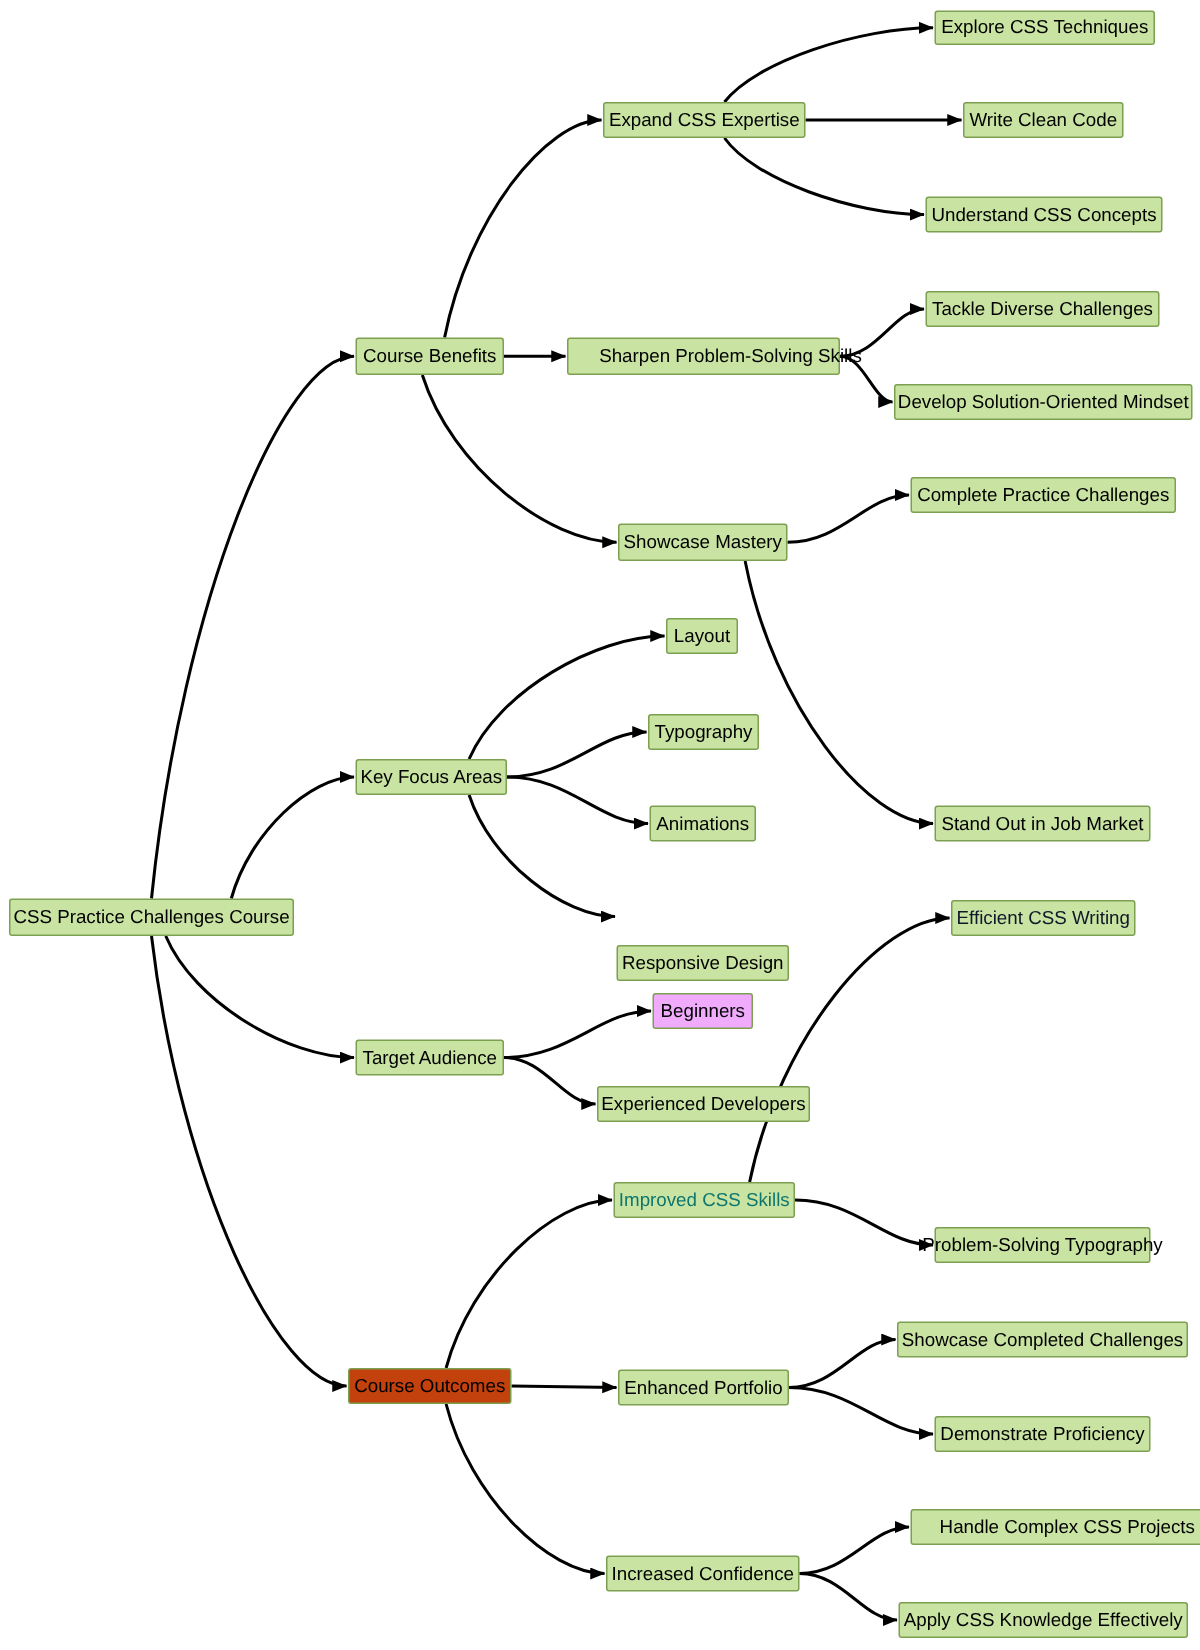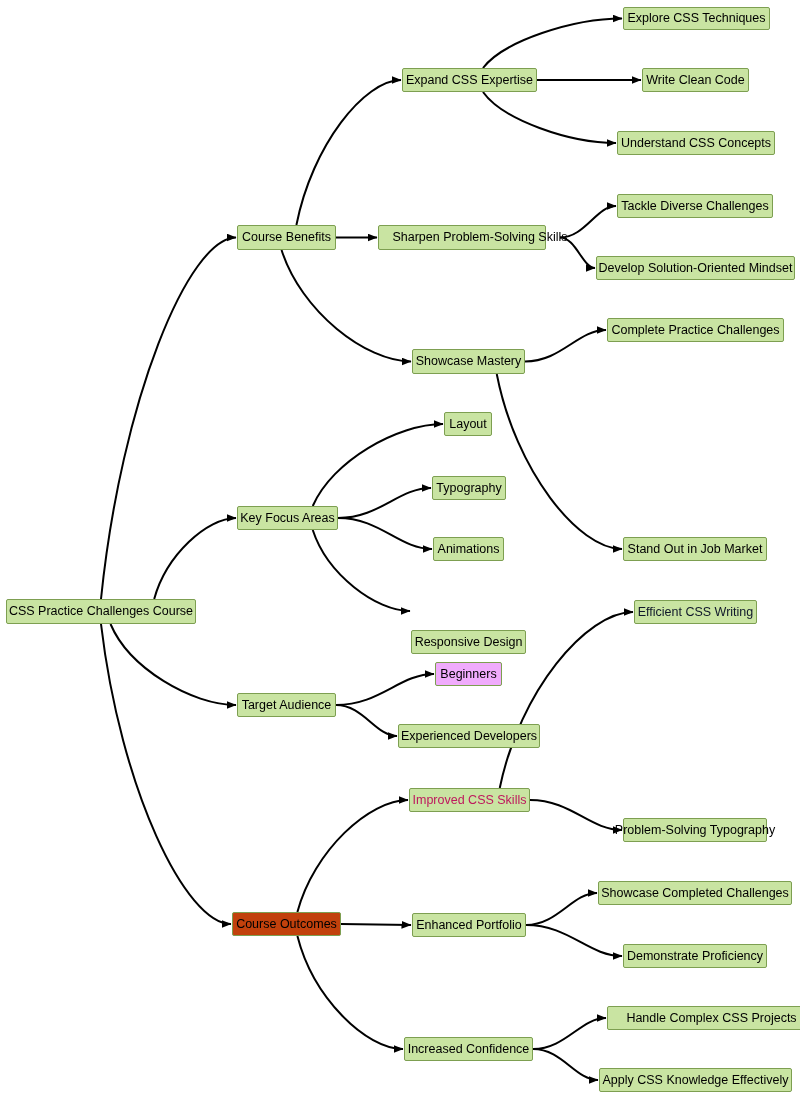--- a/index.html
+++ b/index.html
@@ -69,36 +69,36 @@
       <path d="M533,1049 C565.9,1049 580.5,1018 606,1018" fill="none" stroke="#000000" stroke-width="2" marker-end="url(#arrow)"></path>
       <path d="M533,1049 C562.3,1049 575.3,1080 598,1080" fill="none" stroke="#000000" stroke-width="2" marker-end="url(#arrow)"></path>
     </svg>
   <div class="node-layer">
       <div class="node" style="left: 6px; top: 599px; width: 190px; height: 25px; background: rgb(201, 228, 162); border-color: rgb(125, 159, 81); color: rgb(0, 0, 0);">CSS Practice Challenges Course</div>
       <div class="node" style="left: 237px; top: 225px; width: 99px; height: 25px; background: rgb(201, 228, 162); border-color: rgb(125, 159, 81); color: rgb(0, 0, 0);">Course Benefits</div>
       <div class="node" style="left: 402px; top: 68px; width: 135px; height: 24px; background: rgb(201, 228, 162); border-color: rgb(125, 159, 81); color: rgb(0, 0, 0);">Expand CSS Expertise</div>
       <div class="node" style="left: 623px; top: 7px; width: 147px; height: 23px; background: rgb(201, 228, 162); border-color: rgb(125, 159, 81); color: rgb(0, 0, 0);">Explore CSS Techniques</div>
       <div class="node" style="left: 642px; top: 68px; width: 107px; height: 24px; background: rgb(201, 228, 162); border-color: rgb(125, 159, 81); color: rgb(0, 0, 0);">Write Clean Code</div>
       <div class="node" style="left: 617px; top: 131px; width: 158px; height: 24px; background: rgb(201, 228, 162); border-color: rgb(125, 159, 81); color: rgb(0, 0, 0);">Understand CSS Concepts</div>
-      <div class="node" style="left: 378px; top: 225px; width: 168px; height: 25px; background: rgb(201, 228, 162); border-color: rgb(125, 159, 81); color: rgb(0, 0, 0); padding-left: 36px;">Sharpen Problem-Solving Skills</div>
+      <div class="node" style="left: 378px; top: 225px; width: 182px; height: 25px; background: rgb(201, 228, 162); border-color: rgb(125, 159, 81); color: rgb(0, 0, 0); padding-left: 36px;">Sharpen Problem-Solving Skills</div>
       <div class="node" style="left: 617px; top: 194px; width: 156px; height: 24px; background: rgb(201, 228, 162); border-color: rgb(125, 159, 81); color: rgb(0, 0, 0);">Tackle Diverse Challenges</div>
       <div class="node" style="left: 596px; top: 256px; width: 199px; height: 24px; background: rgb(201, 228, 162); border-color: rgb(125, 159, 81); color: rgb(0, 0, 0);">Develop Solution-Oriented Mindset</div>
       <div class="node" style="left: 412px; top: 349px; width: 113px; height: 25px; background: rgb(201, 228, 162); border-color: rgb(125, 159, 81); color: rgb(0, 0, 0);">Showcase Mastery</div>
       <div class="node" style="left: 607px; top: 318px; width: 177px; height: 24px; background: rgb(201, 228, 162); border-color: rgb(125, 159, 81); color: rgb(0, 0, 0);">Complete Practice Challenges</div>
       <div class="node" style="left: 623px; top: 537px; width: 144px; height: 24px; background: rgb(201, 228, 162); border-color: rgb(125, 159, 81); color: rgb(0, 0, 0);">Stand Out in Job Market</div>
       <div class="node" style="left: 237px; top: 506px; width: 101px; height: 24px; background: rgb(201, 228, 162); border-color: rgb(125, 159, 81); color: rgb(0, 0, 0);">Key Focus Areas</div>
       <div class="node" style="left: 444px; top: 412px; width: 48px; height: 24px; background: rgb(201, 228, 162); border-color: rgb(125, 159, 81); color: rgb(0, 0, 0);">Layout</div>
       <div class="node" style="left: 432px; top: 476px; width: 74px; height: 24px; background: rgb(201, 228, 162); border-color: rgb(125, 159, 81); color: rgb(0, 0, 0);">Typography</div>
       <div class="node" style="left: 433px; top: 537px; width: 71px; height: 24px; background: rgb(201, 228, 162); border-color: rgb(125, 159, 81); color: rgb(0, 0, 0);">Animations</div>
       <div class="node" style="left: 411px; top: 599px; width: 115px; height: 24px; background: rgb(201, 228, 162); border-color: rgb(125, 159, 81); color: rgb(0, 0, 0); margin-top: 31px;">Responsive Design</div>
       <div class="node" style="left: 237px; top: 693px; width: 99px; height: 24px; background: rgb(201, 228, 162); border-color: rgb(125, 159, 81); color: rgb(0, 0, 0);">Target Audience</div>
       <div class="node" style="left: 435px; top: 662px; width: 67px; height: 24px; background: #f0abfc; border-color: rgb(125, 159, 81); color: rgb(0, 0, 0);">Beginners</div>
       <div class="node" style="left: 398px; top: 724px; width: 142px; height: 24px; background: rgb(201, 228, 162); border-color: rgb(125, 159, 81); color: rgb(0, 0, 0);">Experienced Developers</div>
       <div class="node" style="left: 232px; top: 912px; width: 109px; height: 24px; background: #c2410c; border-color: rgb(125, 159, 81); color: rgb(0, 0, 0);">Course Outcomes</div>
-      <div class="node" style="left: 409px; top: 788px; width: 121px; height: 24px; background: rgb(201, 228, 162); border-color: rgb(125, 159, 81); color: #be185d;">Improved CSS Skills</div>
+      <div class="node" style="left: 409px; top: 788px; width: 121px; height: 24px; background: rgb(201, 228, 162); border-color: rgb(125, 159, 81); color: #0f766e;">Improved CSS Skills</div>
       <div class="node" style="left: 634px; top: 600px; width: 123px; height: 24px; background: rgb(201, 228, 162); border-color: rgb(125, 159, 81); color: #0f172a;">Efficient CSS Writing</div>
       <div class="node" style="left: 623px; top: 818px; width: 144px; height: 24px; background: rgb(201, 228, 162); border-color: rgb(125, 159, 81); color: rgb(0, 0, 0);">Problem-Solving Typography</div>
       <div class="node" style="left: 412px; top: 913px; width: 114px; height: 24px; background: rgb(201, 228, 162); border-color: rgb(125, 159, 81); color: rgb(0, 0, 0);">Enhanced Portfolio</div>
       <div class="node" style="left: 598px; top: 881px; width: 194px; height: 24px; background: rgb(201, 228, 162); border-color: rgb(125, 159, 81); color: rgb(0, 0, 0);">Showcase Completed Challenges</div>
       <div class="node" style="left: 623px; top: 944px; width: 144px; height: 24px; background: rgb(201, 228, 162); border-color: rgb(125, 159, 81); color: rgb(0, 0, 0);">Demonstrate Proficiency</div>
       <div class="node" style="left: 404px; top: 1037px; width: 129px; height: 24px; background: rgb(201, 228, 162); border-color: rgb(125, 159, 81); color: rgb(0, 0, 0);">Increased Confidence</div>
       <div class="node" style="left: 607px; top: 1006px; width: 209px; height: 24px; background: rgb(201, 228, 162); border-color: rgb(125, 159, 81); color: #000000;">Handle Complex CSS Projects</div>
       <div class="node" style="left: 599px; top: 1068px; width: 193px; height: 24px; background: rgb(201, 228, 162); border-color: rgb(125, 159, 81); color: rgb(0, 0, 0);">Apply CSS Knowledge Effectively</div>
     </div>
 </div>

